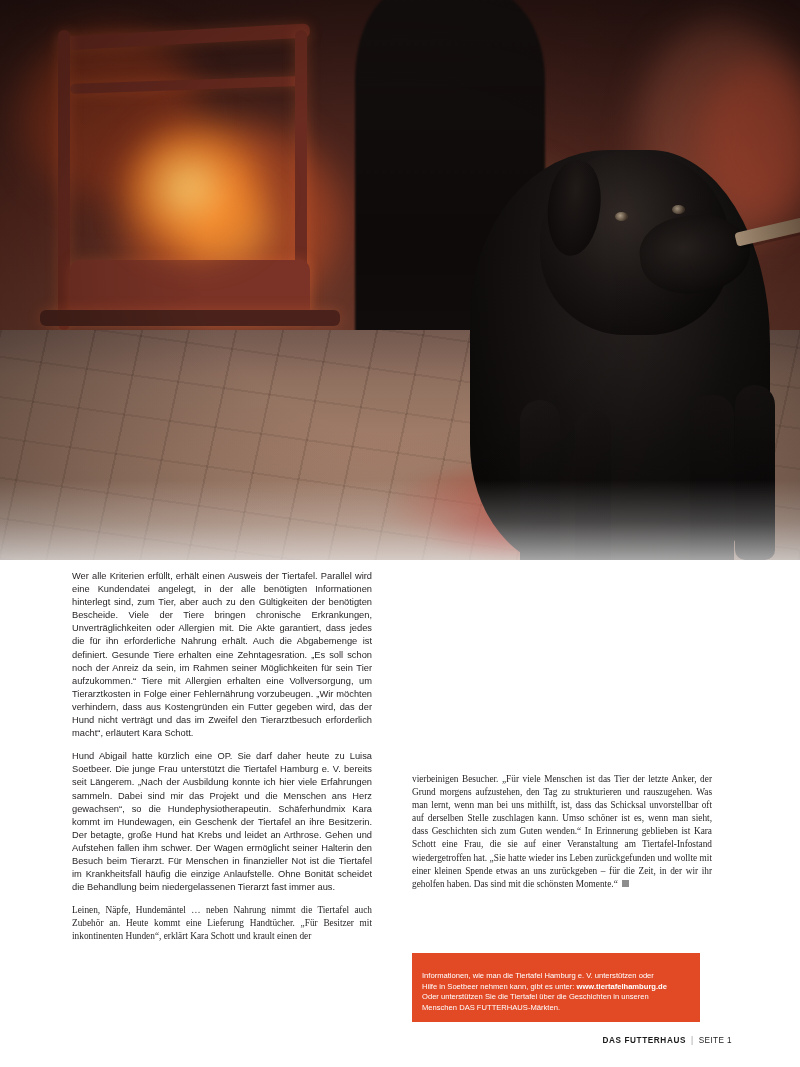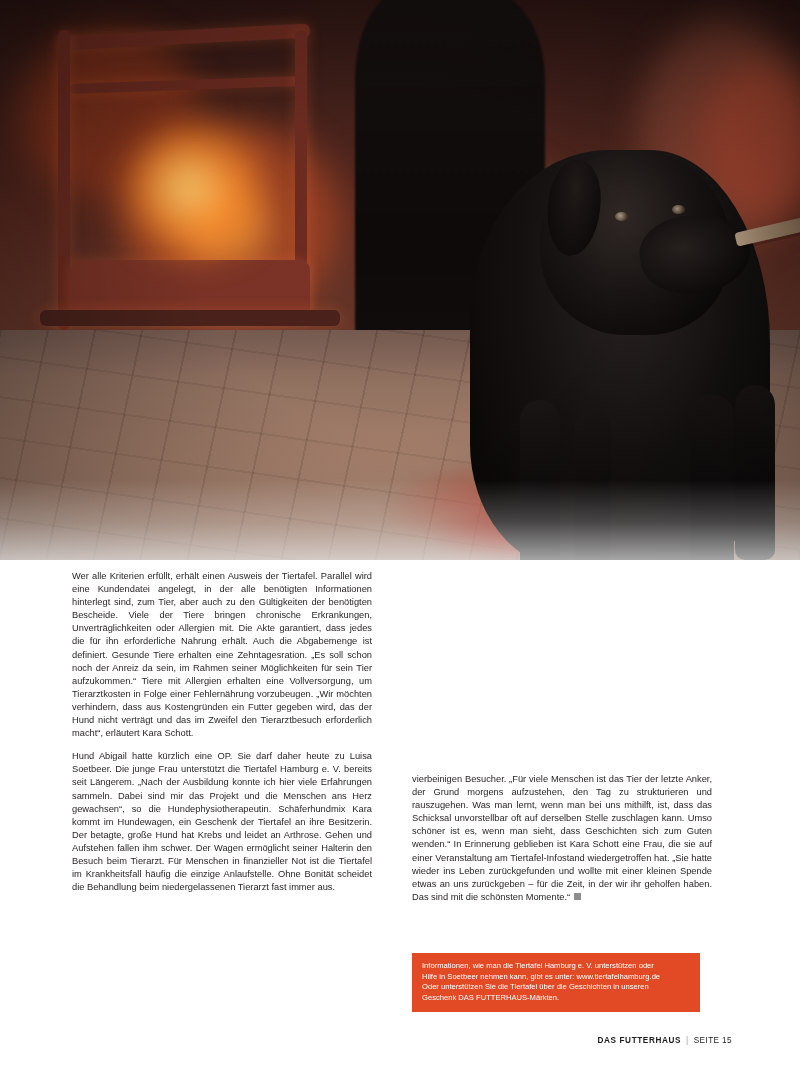--- a/index.html
+++ b/index.html
@@ -159,42 +159,42 @@
     width: 300px;
     font-size: 9.3px;
     line-height: 13.1px;
     color: #231f1f;
     text-align: justify;
     hyphens: auto;
   }
   .col-left  { left: 0;     top: 0; }
   .col-right { left: 340px; top: 203px; }
   .col p { margin-bottom: 10px; }
-  .col p:last-child { margin-bottom: 0; }
+  .col p:last-child { margin-bottom: 0; font-family: Liberation Serif, serif; }
 
   .endmark {
     display: inline-block;
     width: 7px; height: 7px;
     background: #8d8d8d;
     margin-left: 4px;
     vertical-align: baseline;
   }
 
   
   .infobox {
     position: absolute;
     left: 412px; top: 393px;
     width: 288px;
     background: #e24a26;
     color: #ffffff;
-    padding: 8px 10px 9px 10px;
+    padding: 18px 10px 9px 10px;
     font-size: 7.6px;
     line-height: 10.6px;
   }
-  .infobox b { font-weight: normal; }
+  .infobox b { font-weight: bold; }
 
   
   .footer {
     position: absolute;
     right: 68px; bottom: 22px;
     font-size: 8.2px;
     letter-spacing: .6px;
     color: #1c1c1c;
     font-weight: bold;
     display: flex;
@@ -257,37 +257,38 @@
     <div class="vignette"></div>
     <div class="photo-fade"></div>
   </div>
 
   <div class="content">
     <div class="columns">
 
       <div class="col col-left">
         <p>Wer alle Kriterien erfüllt, erhält einen Ausweis der Tiertafel. Parallel wird eine Kundendatei angelegt, in der alle benötigten Informationen hinterlegt sind, zum Tier, aber auch zu den Gültigkeiten der benötigten Bescheide. Viele der Tiere bringen chronische Erkrankungen, Unverträglichkeiten oder Allergien mit. Die Akte garantiert, dass jedes die für ihn erforderliche Nahrung erhält. Auch die Abgabemenge ist definiert. Gesunde Tiere erhalten eine Zehntagesration. „Es soll schon noch der Anreiz da sein, im Rahmen seiner Möglichkeiten für sein Tier aufzukommen.“ Tiere mit Allergien erhalten eine Vollversorgung, um Tierarztkosten in Folge einer Fehlernährung vorzubeugen. „Wir möchten verhindern, dass aus Kostengründen ein Futter gegeben wird, das der Hund nicht verträgt und das im Zweifel den Tierarztbesuch erforderlich macht“, erläutert Kara Schott.</p>
         <p>Hund Abigail hatte kürzlich eine OP. Sie darf daher heute zu Luisa Soetbeer. Die junge Frau unterstützt die Tiertafel Hamburg e. V. bereits seit Längerem. „Nach der Ausbildung konnte ich hier viele Erfahrungen sammeln. Dabei sind mir das Projekt und die Menschen ans Herz gewachsen“, so die Hundephysiotherapeutin. Schäferhundmix Kara kommt im Hundewagen, ein Geschenk der Tiertafel an ihre Besitzerin. Der betagte, große Hund hat Krebs und leidet an Arthrose. Gehen und Aufstehen fallen ihm schwer. Der Wagen ermöglicht seiner Halterin den Besuch beim Tierarzt. Für Menschen in finanzieller Not ist die Tiertafel im Krankheitsfall häufig die einzige Anlaufstelle. Ohne Bonität scheidet die Behandlung beim niedergelassenen Tierarzt fast immer aus.</p>
+        <p>Leinen, Näpfe, Hundemäntel … neben Nahrung nimmt die Tiertafel auch Zubehör an. Heute kommt eine Lieferung Handtücher. „Für Besitzer mit inkontinenten Hunden“, erklärt Kara Schott und krault einen der</p>
       </div>
 
       <div class="col col-right">
         <p>
           <span>vierbeinigen Besucher. „Für viele Menschen ist das Tier der letzte Anker, der Grund morgens aufzustehen, den Tag zu strukturieren und rauszugehen. Was man lernt, wenn man bei uns mithilft, ist, dass das Schicksal unvorstellbar oft auf derselben Stelle zuschlagen kann. Umso schöner ist es, wenn man sieht, dass Geschichten sich zum Guten wenden.“ In Erinnerung geblieben ist Kara Schott eine Frau, die sie auf einer Veranstaltung am Tiertafel-Infostand wiedergetroffen hat. „Sie hatte wieder ins Leben zurückgefunden und wollte mit einer kleinen Spende etwas an uns zurückgeben – für die Zeit, in der wir ihr geholfen haben. Das sind mit die schönsten Momente.“</span><span class="endmark"></span>
         </p>
       </div>
 
     </div>
 
     <div class="infobox">
       <div>Informationen, wie man die Tiertafel Hamburg e. V. unterstützen oder</div>
       <div><span>Hilfe in Soetbeer nehmen kann, gibt es unter: </span><b>www.tiertafelhamburg.de</b></div>
       <div>Oder unterstützen Sie die Tiertafel über die Geschichten in unseren</div>
-      <div>Geschenk DAS FUTTERHAUS-Märkten.</div>
+      <div>Menschen DAS FUTTERHAUS-Märkten.</div>
     </div>
 
     <div class="footer">
       <span>DAS FUTTERHAUS</span>
       <span class="sep">|</span>
-      <span class="pg">SEITE 15</span>
+      <span class="pg">SEITE 1</span>
     </div>
   </div>
 
 </div>
 
 </body></html>

